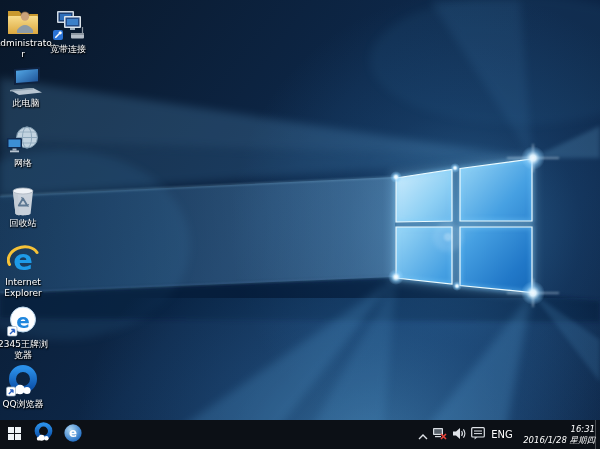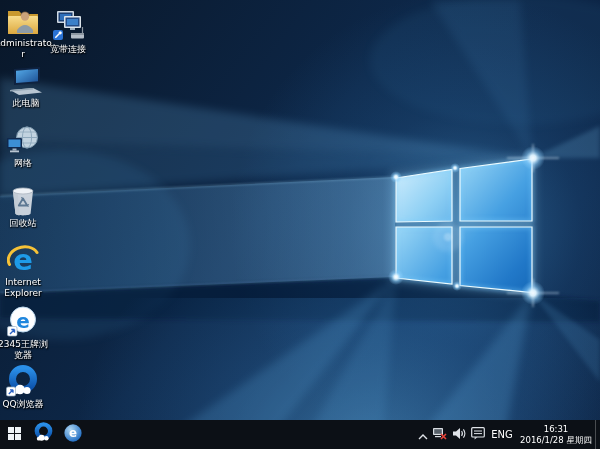--- a/index.html
+++ b/index.html
@@ -28,22 +28,22 @@
   }
   .tb-btn{width:29px;display:flex;align-items:center;justify-content:center;flex:0 0 auto;}
   .tray{margin-left:auto;display:flex;align-items:stretch;}
   .tray-btn{display:flex;align-items:center;justify-content:center;flex:0 0 auto;}
   .tray-chevron{width:15px;}
   .tray-ico{width:19px;}
   .tray-lang{
     width:30px;color:#fff;font-size:10px;display:flex;align-items:center;justify-content:center;
   }
   .tray-clock{
-    width:78px;color:#fff;font-size:8.5px;line-height:10.5px;text-align:center;
-    display:flex;flex-direction:column;justify-content:center;white-space:nowrap;
+    width:78px;color:#fff;font-size:8.5px;line-height:10.5px;text-align:right;
+    display:flex;flex-direction:column;justify-content:center;white-space:nowrap;font-style:italic;
   }
   .show-desktop{width:4px;border-left:1px solid rgba(255,255,255,.25);}
 </style>
 </head>
 <body>
 
 <div class="desktop">
 
   <svg class="wallpaper" viewBox="0 0 600 449" preserveAspectRatio="none">
     <defs>

